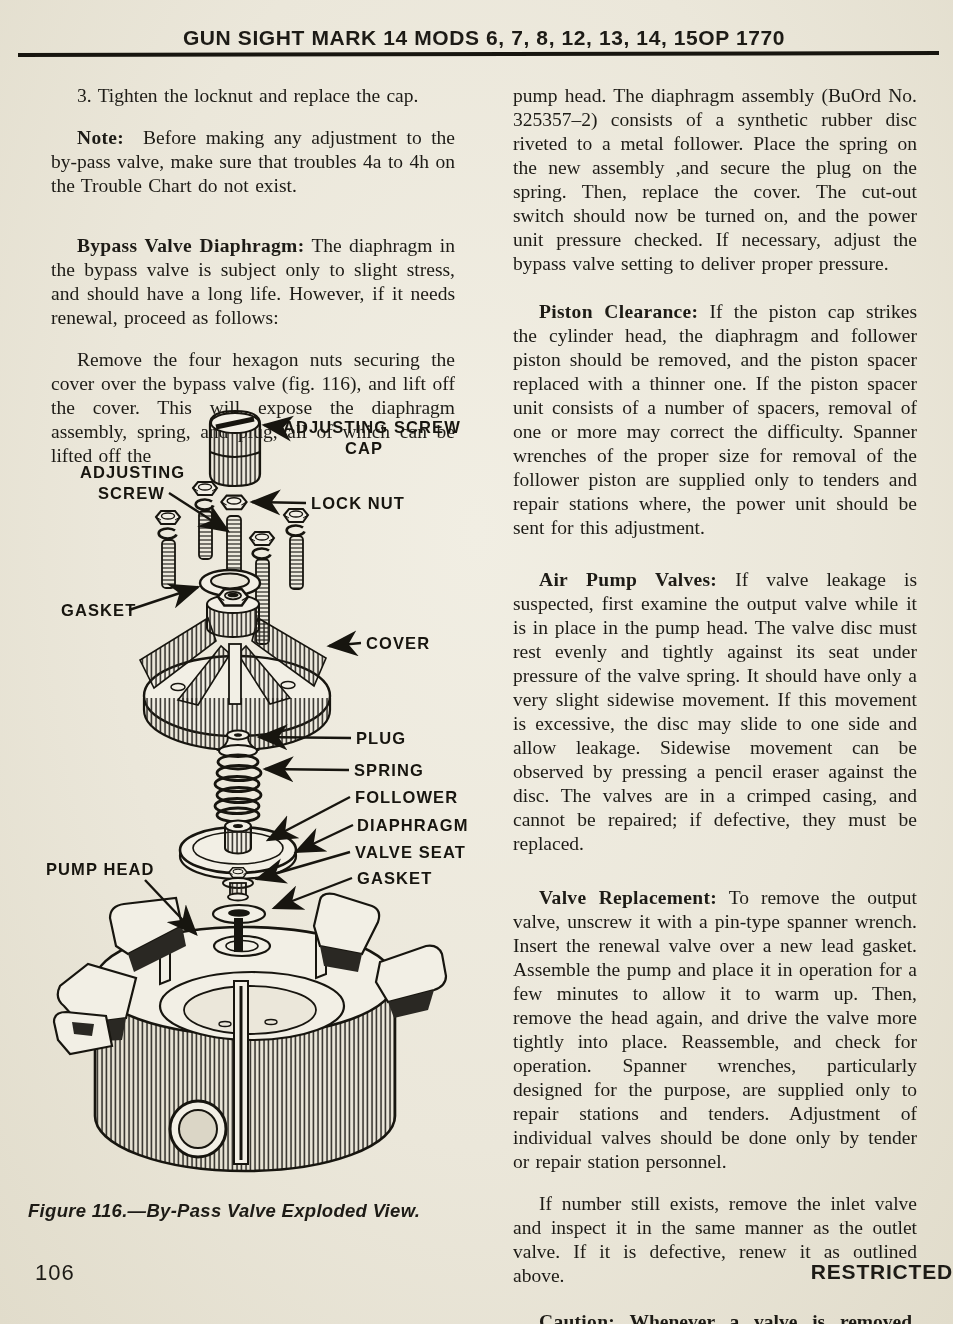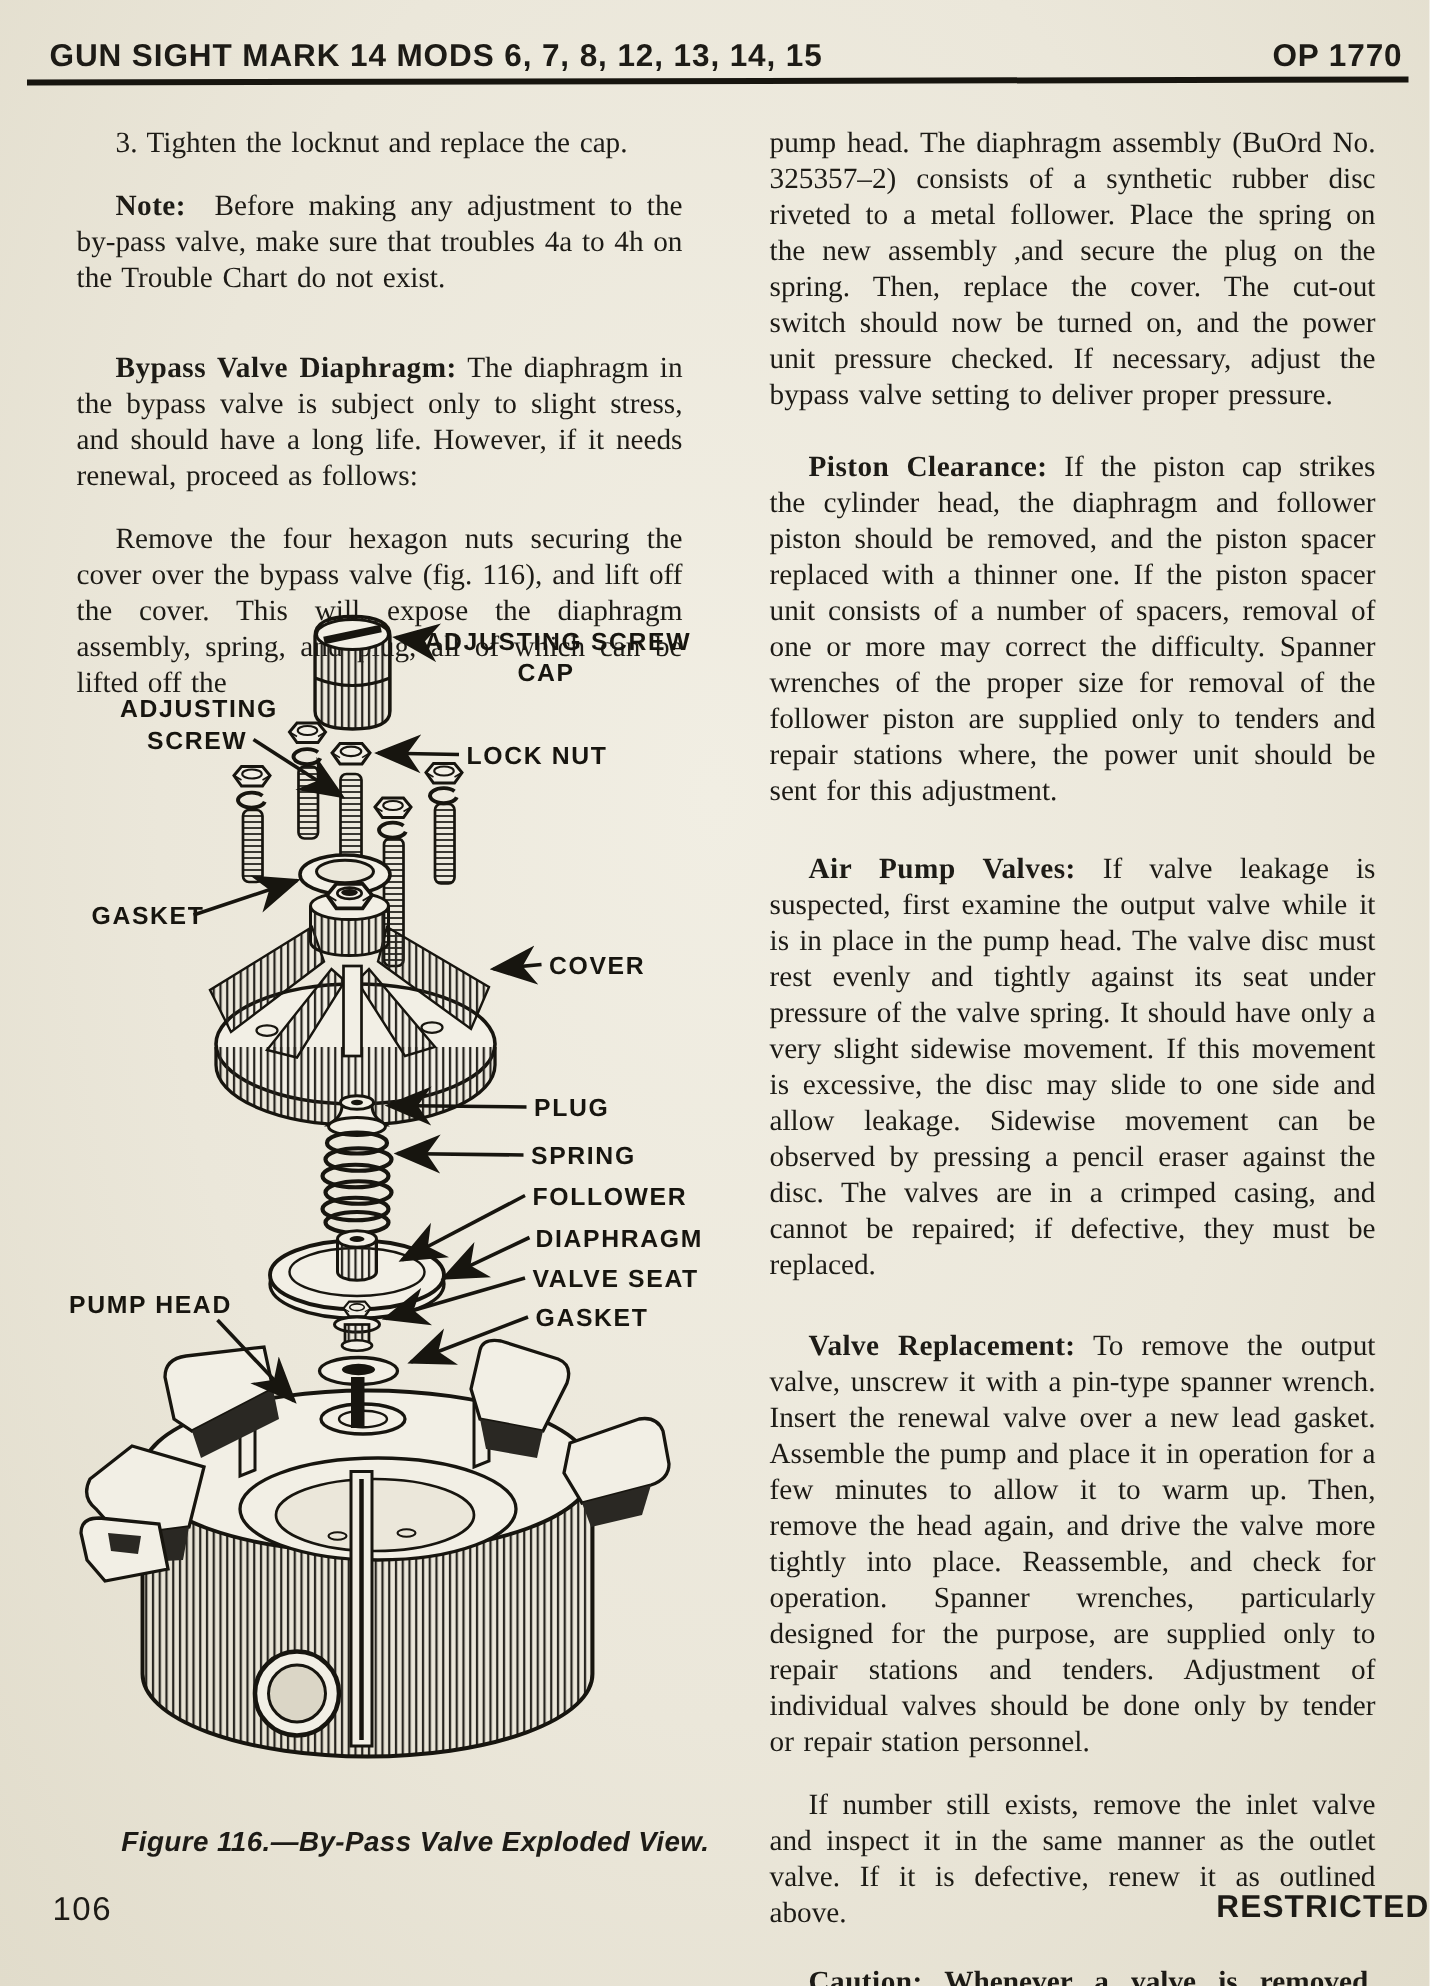--- a/index.html
+++ b/index.html
@@ -8,21 +8,21 @@
     background:radial-gradient(ellipse at 50% 40%, #f1eee3 0%, #ebe7da 55%, #e1dccb 100%);
     font-family:"Liberation Serif", serif;
     color:#1d1b16;
     overflow:hidden;
   }
   .page{position:relative;width:953px;height:1324px;}
 
   
   .hdr{position:absolute;left:33px;right:18px;top:16px;height:34px;
        font-family:"Liberation Sans", sans-serif;font-weight:bold;font-size:21px;
-       letter-spacing:0.6px;display:flex;justify-content:space-between;align-items:flex-end;}
+       letter-spacing:0.6px;display:flex;justify-content:center;align-items:flex-end;}
   .hdr-rule{position:absolute;left:18px;right:14px;top:52px;height:4px;background:#17150f;
             transform:rotate(-0.12deg);}
 
   
   .col{position:absolute;top:66px;width:440px;}
   .col-left{left:33px;}
   .col-right{left:495px;}
   .col p{margin:18px;text-align:justify;font-size:19.5px;line-height:24px;
          text-indent:26px;word-spacing:1.5px;}
   .no-indent{text-indent:0 !important;}
@@ -32,21 +32,21 @@
   .mt36{margin-top:36px !important;font-family:Liberation Serif, serif;}
   .mt24{margin-top:24px !important;}
   .mt28{margin-top:28px !important;}
   .mt30{margin-top:30px !important;}
   .mt10{margin-top:10px !important;}
   .mt22{margin-top:22px !important;}
   .bold-par{font-weight:bold;}
 
   
   .figure{position:absolute;left:28px;top:406px;width:445px;}
-  .fig-caption{margin-top:16px;text-align:right;
+  .fig-caption{margin-top:0;text-align:left;
     font-family:"Liberation Sans", sans-serif;font-style:italic;font-weight:bold;
     font-size:18.5px;letter-spacing:0.3px;}
   svg text{font-family:"Liberation Sans", sans-serif;font-weight:bold;font-size:16.5px;
            letter-spacing:1.1px;fill:#17150f;}
 
   
   .ftr-page{position:absolute;left:35px;top:1260px;font-family:"Liberation Sans", sans-serif;
             font-size:22px;letter-spacing:1px;}
   .ftr-class{position:absolute;left:0;top:1260px;width:953px;padding-left:70px;box-sizing:border-box;
              text-align:right;font-family:"Liberation Sans", sans-serif;font-weight:bold;

